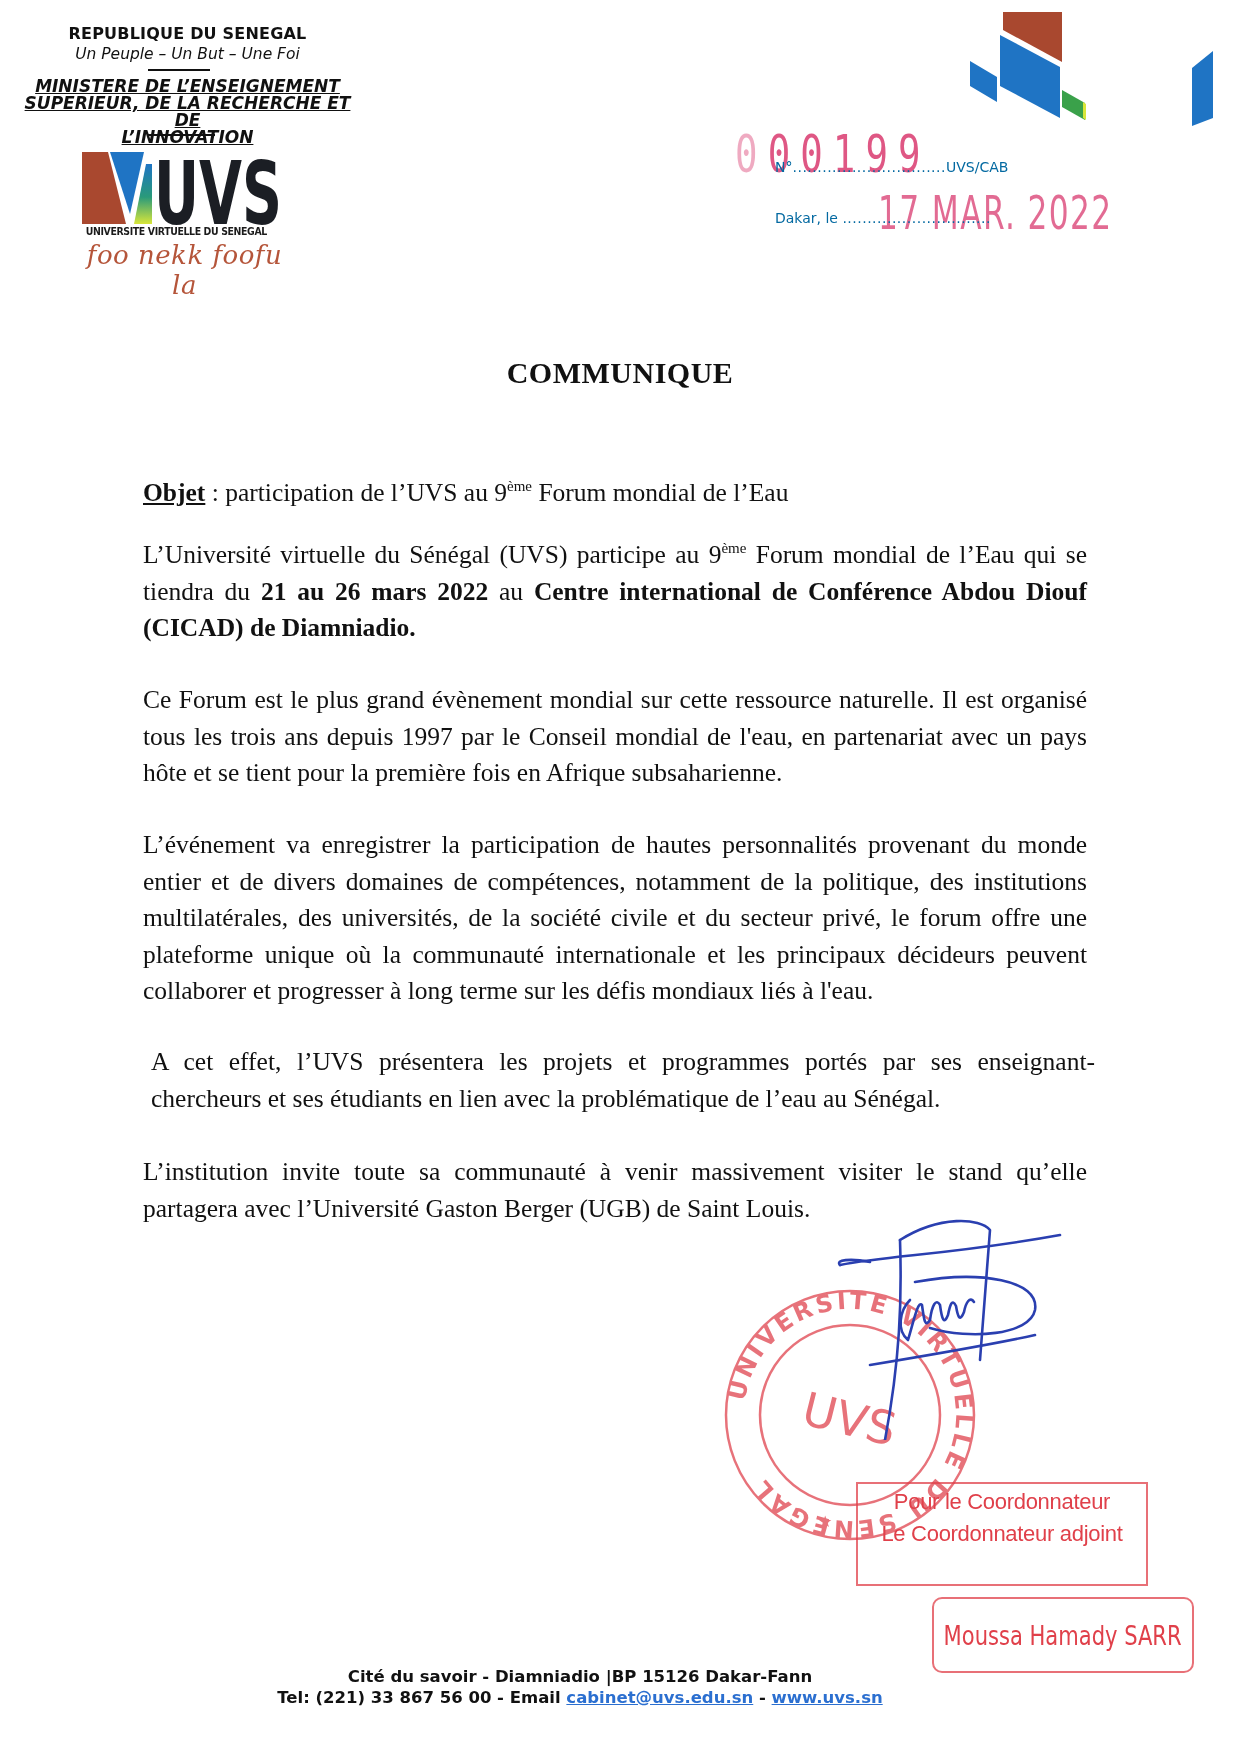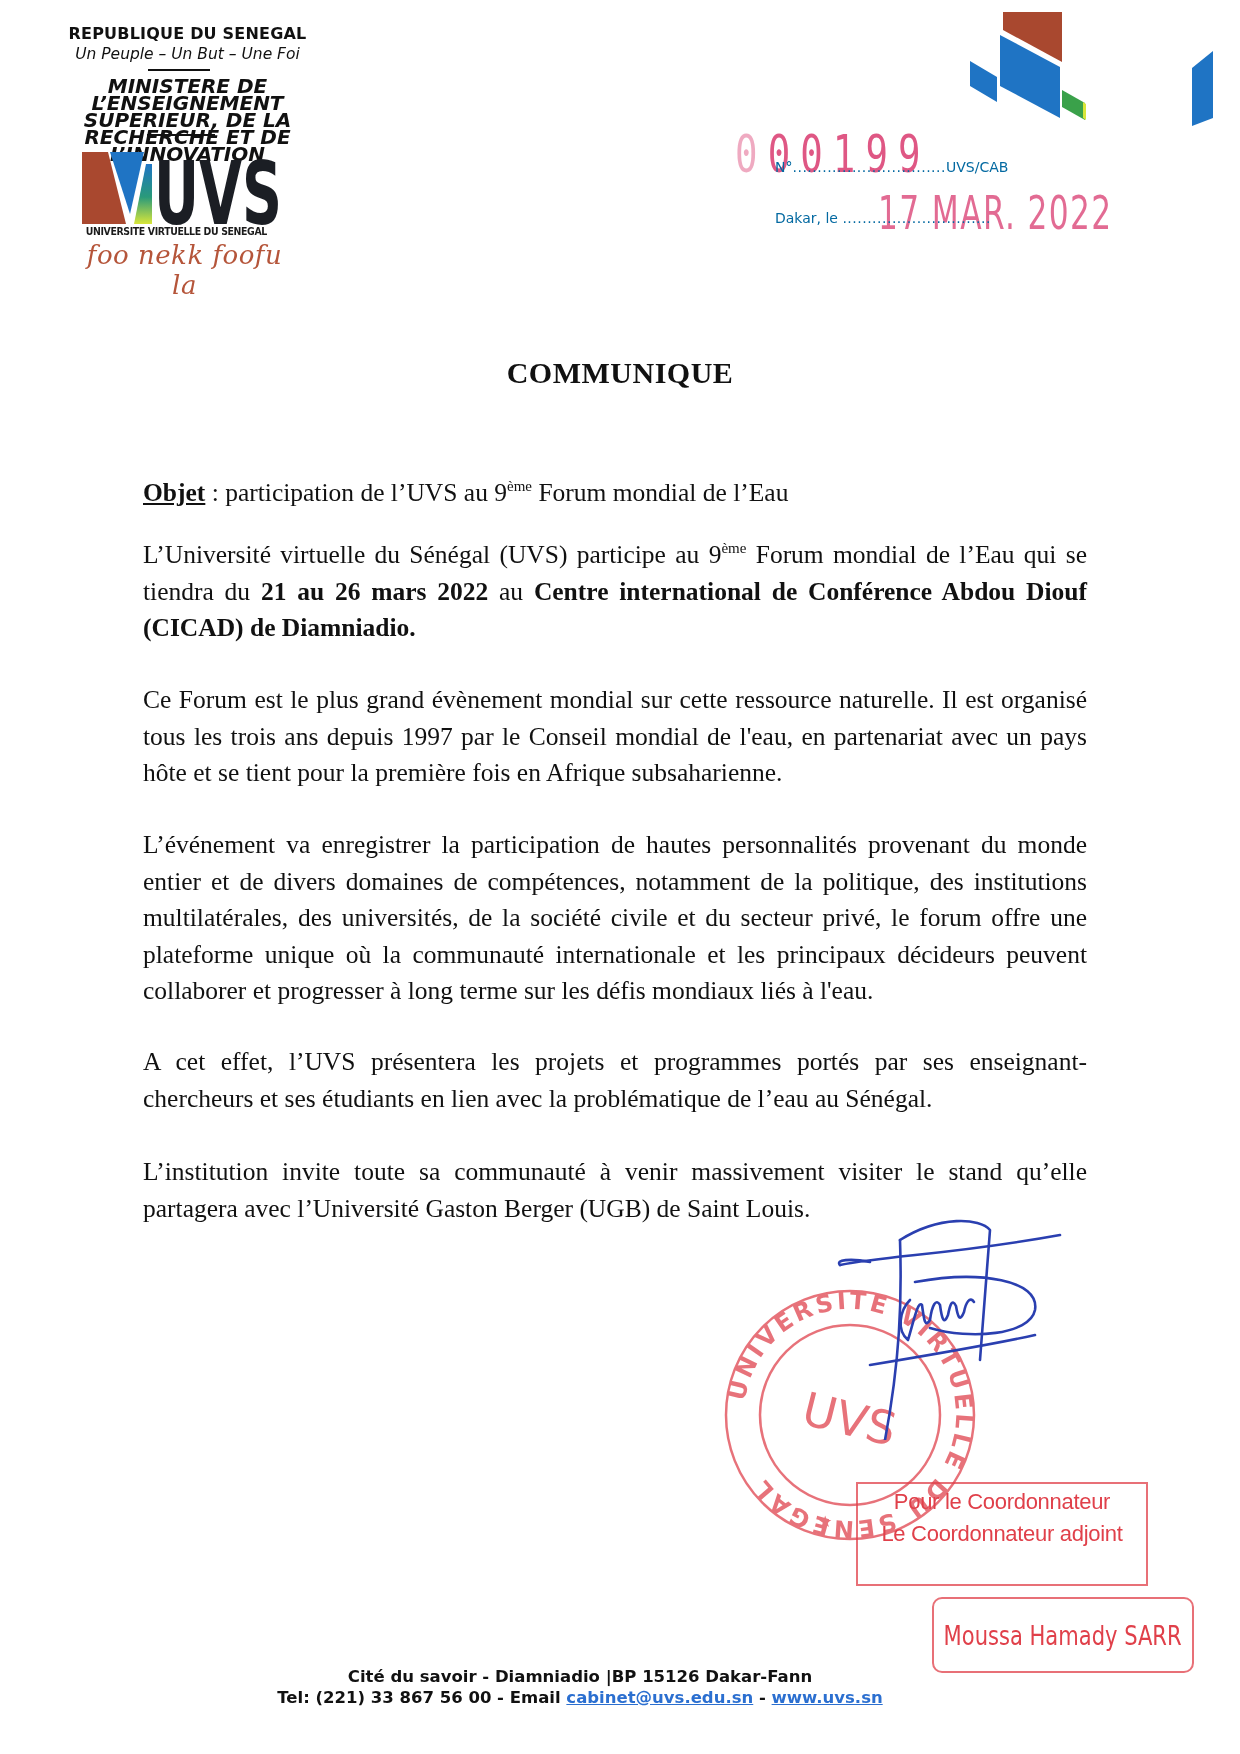--- a/index.html
+++ b/index.html
@@ -8,21 +8,21 @@
     background: #ffffff; color: #111;
     font-family: "Liberation Serif", serif;
   }
 
   
   .hdr { position: absolute; left: 20px; width: 335px; text-align: center;
          font-family: "DejaVu Sans", "Liberation Sans", sans-serif; color: #111; }
   .hdr-rep { top: 24px; font-weight: bold; font-size: 16px; letter-spacing: 0.2px; }
   .hdr-motto { top: 45px; font-style: italic; font-size: 15.5px; }
   .hdr-rule1 { position: absolute; left: 148px; top: 69px; width: 62px; height: 2px; background: #111; }
-  .hdr-min { top: 78px; font-weight: bold; font-style: italic; font-size: 20px; line-height: 17px; }
+  .hdr-min { top: 78px; font-weight: bold; font-style: italic; font-size: 17px; line-height: 17px; text-decoration: underline; }
   .hdr-rule2 { position: absolute; left: 147px; top: 134px; width: 68px; height: 2px; background: #111; }
 
   
   .logo { position: absolute; left: 82px; top: 148px; width: 205px; height: 120px; }
   .logo-sub { position: absolute; left: 82px; top: 226px; width: 205px; text-align: center;
               font-family: "DejaVu Sans", sans-serif; font-weight: bold; font-size: 10.2px;
               letter-spacing: -0.4px; color: #1b1b1b; transform: scaleX(0.92); transform-origin: left; }
   .logo-slogan { position: absolute; left: 82px; top: 240px; width: 205px; text-align: center;
                  font-family: "DejaVu Serif", serif; font-style: italic; font-size: 26px;
                  color: #b5553a; letter-spacing: 0.5px; }
@@ -49,21 +49,21 @@
 
   
   .body { position: absolute; left: 143px; width: 944px; font-size: 25.5px; line-height: 36.5px;
           text-align: justify; font-family: "Liberation Serif", serif; color: #111; }
   .body p { margin: 0; }
   .objet { top: 461px; margin-top: 14px; }
   .objet .lbl { font-weight: bold; text-decoration: underline; }
   .p1 { top: 537px; }
   .p2 { top: 682px; }
   .p3 { top: 827px; }
-  .p4 { top: 1044px; }
+  .p4 { top: 1044px; margin-left: 8px; }
   .p5 { top: 1154px; }
   sup { font-size: 15px; line-height: 0; vertical-align: 10px; }
   b { font-weight: bold; }
 
   
   .seal { position: absolute; left: 720px; top: 1285px; width: 260px; height: 260px; }
   .sig { position: absolute; left: 830px; top: 1210px; width: 260px; height: 230px; }
   .box1 { position: absolute; left: 856px; top: 1482px; width: 292px; height: 104px;
           border: 2px dashed #e0404a; border-style: solid; border-color: rgba(224,64,74,0.75);
           font-family: Liberation Sans, sans-serif; color: #e0404a; text-align: center;

